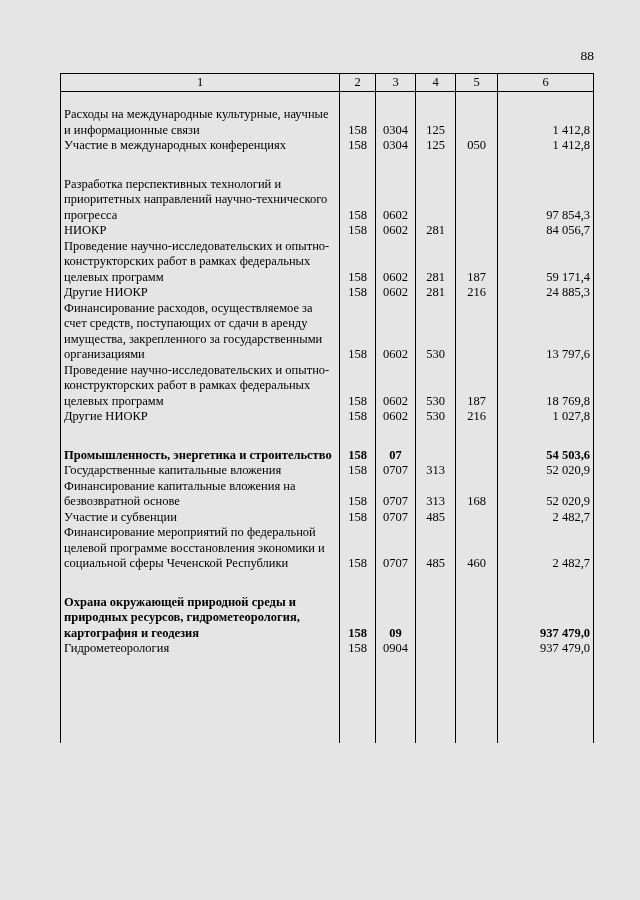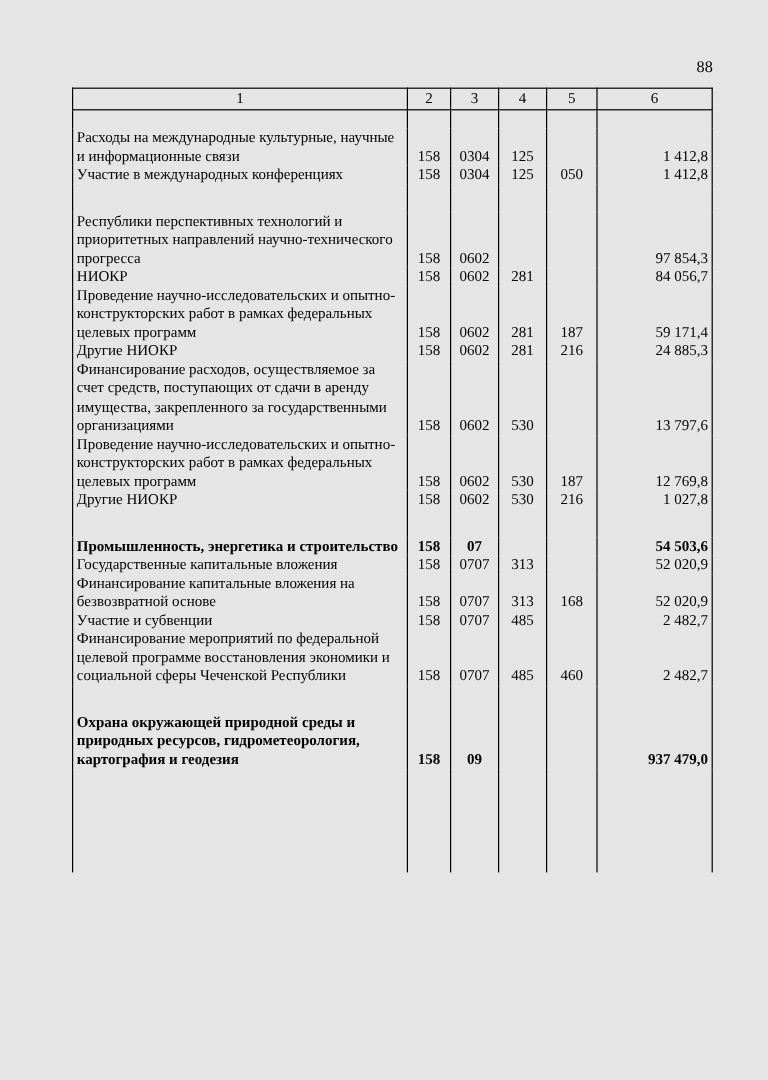--- a/index.html
+++ b/index.html
@@ -105,21 +105,21 @@
         </tr>
         <tr class="spacer">
           <td style="height: 23px;"></td>
           <td></td>
           <td></td>
           <td></td>
           <td></td>
           <td></td>
         </tr>
         <tr>
-          <td class="c-name">Республики перспективных технологий и приоритетных направлений научно-технического прогресса</td>
+          <td class="c-name">Разработка перспективных технологий и приоритетных направлений научно-технического прогресса</td>
           <td class="c-num">158</td>
           <td class="c-num">0602</td>
           <td class="c-num"></td>
           <td class="c-num"></td>
           <td class="c-amt">97 854,3</td>
         </tr>
         <tr>
           <td class="c-name">НИОКР</td>
           <td class="c-num">158</td>
           <td class="c-num">0602</td>
@@ -150,21 +150,21 @@
           <td class="c-num">530</td>
           <td class="c-num"></td>
           <td class="c-amt">13 797,6</td>
         </tr>
         <tr>
           <td class="c-name">Проведение научно-исследовательских и опытно-конструкторских работ в рамках федеральных целевых программ</td>
           <td class="c-num">158</td>
           <td class="c-num">0602</td>
           <td class="c-num">530</td>
           <td class="c-num">187</td>
-          <td class="c-amt">12 769,8</td>
+          <td class="c-amt">18 769,8</td>
         </tr>
         <tr>
           <td class="c-name">Другие НИОКР</td>
           <td class="c-num">158</td>
           <td class="c-num">0602</td>
           <td class="c-num">530</td>
           <td class="c-num">216</td>
           <td class="c-amt">1 027,8</td>
         </tr>
         <tr class="spacer">
@@ -220,20 +220,28 @@
           <td></td>
           <td></td>
           <td></td>
           <td></td>
           <td></td>
         </tr>
         <tr class="bold">
           <td class="c-name">Охрана окружающей природной среды и природных ресурсов, гидрометеорология, картография и геодезия</td>
           <td class="c-num">158</td>
           <td class="c-num">09</td>
+          <td class="c-num"></td>
+          <td class="c-num"></td>
+          <td class="c-amt">937 479,0</td>
+        </tr>
+        <tr>
+          <td class="c-name">Гидрометеорология</td>
+          <td class="c-num">158</td>
+          <td class="c-num">0904</td>
           <td class="c-num"></td>
           <td class="c-num"></td>
           <td class="c-amt">937 479,0</td>
         </tr>
         <tr class="spacer">
           <td style="height: 86px;"></td>
           <td></td>
           <td></td>
           <td></td>
           <td></td>

